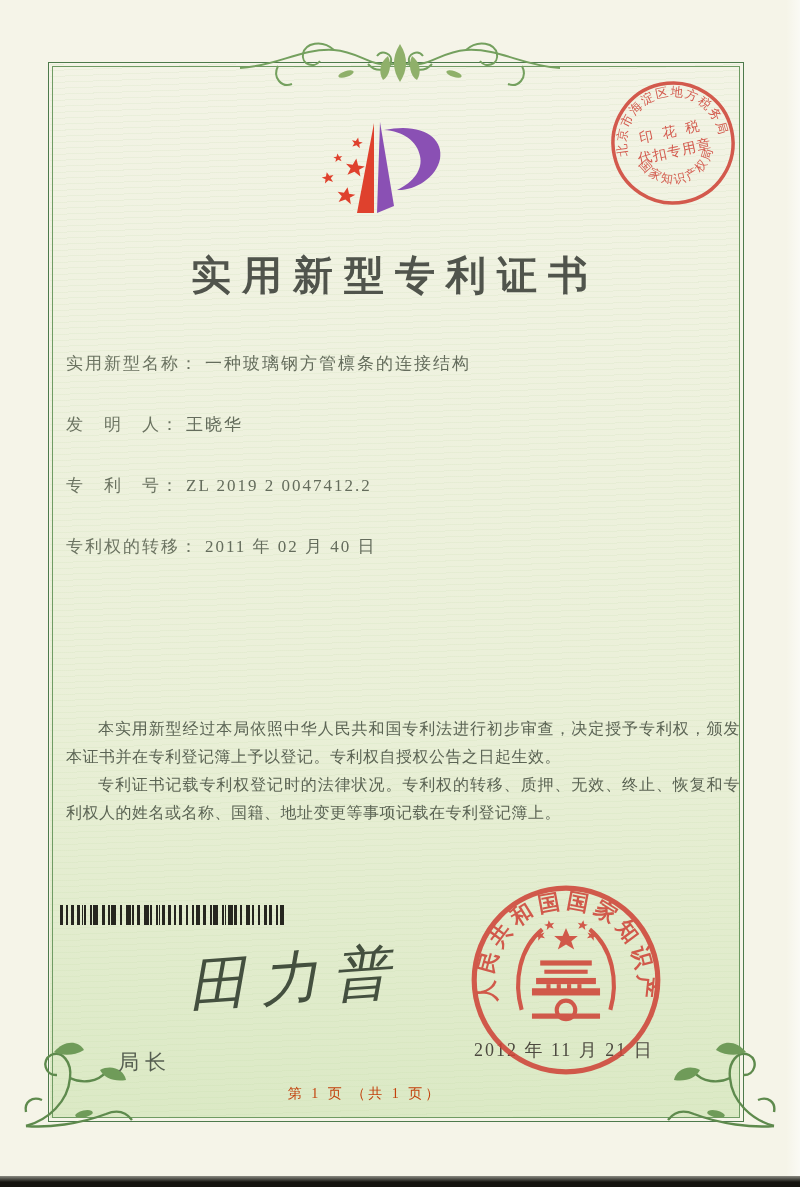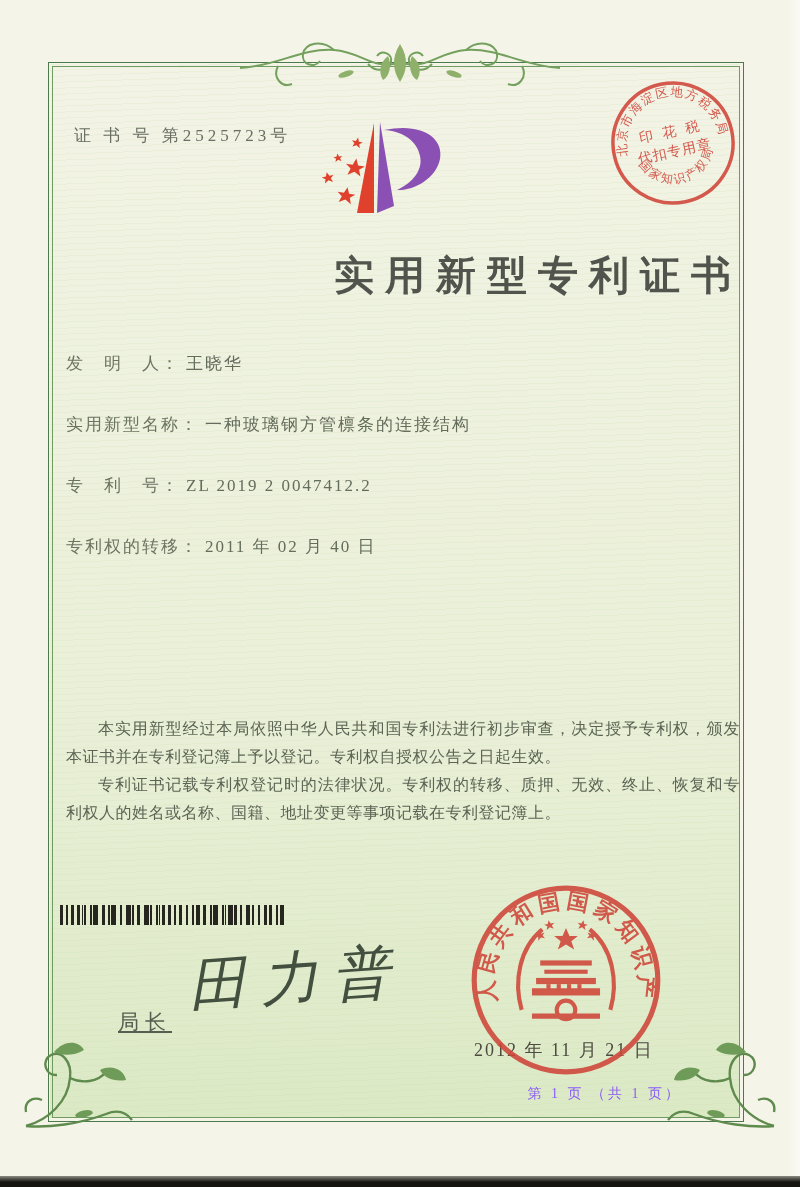--- a/index.html
+++ b/index.html
@@ -32,21 +32,21 @@
     position:absolute;right:0;top:0;width:14px;height:1187px;z-index:8;
     background:linear-gradient(90deg,rgba(255,255,255,0),rgba(255,255,255,0.55));
   }
   
   .cert-no{
     position:absolute;left:74px;top:124px;z-index:2;
     font-size:17px;letter-spacing:4px;color:#6a6f64;
   }
   .page-title{
     position:absolute;left:48px;top:248px;width:694px;z-index:2;
-    text-align:right;font-size:40px;font-weight:600;
+    text-align:center;font-size:40px;font-weight:600;
     letter-spacing:11px;color:#50544c;
   }
   .fields{position:absolute;left:66px;top:352px;width:620px;z-index:2;}
   .field-row{
     height:61px;font-size:17px;color:#68705e;letter-spacing:2px;
     white-space:nowrap;
   }
   .field-label{color:#6b7361;}
   .field-value{color:#646c5c;margin-left:6px;}
   .paragraphs{
@@ -58,36 +58,36 @@
   
   .barcode{
     position:absolute;left:60px;top:905px;width:226px;height:20px;z-index:2;
     background-image:
       repeating-linear-gradient(90deg,#26261f 0 2px,rgba(0,0,0,0) 2px 6px),
       repeating-linear-gradient(90deg,#26261f 0 1px,rgba(0,0,0,0) 1px 11px),
       repeating-linear-gradient(90deg,#26261f 0 3px,rgba(0,0,0,0) 3px 17px);
   }
   
   .director-label{
-    position:absolute;left:118px;top:1008px;z-index:2;
-    font-size:21px;letter-spacing:6px;color:#555e50;text-decoration:underline;
+    position:absolute;left:118px;top:1048px;z-index:2;
+    font-size:21px;letter-spacing:6px;color:#555e50;
   }
   .director-signature{
     position:absolute;left:188px;top:940px;z-index:2;
     font-size:58px;font-style:italic;font-weight:500;color:#44503f;
     letter-spacing:14px;transform:rotate(-4deg);
   }
   .issue-date{
     position:absolute;left:474px;top:1038px;z-index:2;
     font-size:18px;letter-spacing:2px;color:#4d4a40;
   }
   .page-footer{
     position:absolute;left:48px;top:1085px;width:704px;z-index:2;
-    text-align:right;padding-right:70px;box-sizing:border-box;
-    font-size:14px;letter-spacing:3px;color:#8b5cf6;
+    text-align:center;padding-right:70px;box-sizing:border-box;
+    font-size:14px;letter-spacing:3px;color:#c2410c;
   }
   
   .sipo-logo{position:absolute;left:300px;top:116px;z-index:2;}
   .tax-stamp{position:absolute;left:608px;top:78px;z-index:3;transform:rotate(-12deg);opacity:0.88;}
   .official-seal{position:absolute;left:468px;top:882px;z-index:3;opacity:0.88;}
   .top-flourish{position:absolute;left:238px;top:30px;z-index:1;}
   .corner-flourish-left{position:absolute;left:14px;top:1022px;z-index:1;}
   .corner-flourish-right{position:absolute;left:654px;top:1022px;z-index:1;transform:scaleX(-1);}
 </style>
 </head>
@@ -143,21 +143,20 @@
       <path d="M56,56 C68,62 84,60 92,50"></path>
       <path d="M28,78 c-10,-4 -18,2 -16,12"></path>
     </g>
     <g fill="#6f9b59">
       <path d="M40,30 c10,-12 24,-12 30,-2 c-10,6 -22,6 -30,2z"></path>
       <path d="M86,48 c12,-6 24,0 26,10 c-12,2 -22,-2 -26,-10z"></path>
       <ellipse cx="70" cy="92" rx="9" ry="3.5" transform="rotate(-12 70 92)"></ellipse>
     </g>
   </svg>
 
-  <div class="cert-no">证 书 号 第2525723号</div>
 
   <svg class="tax-stamp" width="130" height="130" viewBox="0 0 130 130">
     <circle cx="65" cy="65" r="60" fill="none" stroke="#cf4539" stroke-width="3.5"></circle>
     <defs>
       <path id="taxTop" d="M 18,65 a 47,47 0 1 1 94,0"></path>
       <path id="taxBottom" d="M 25,65 a 40,40 0 0 0 80,0"></path>
     </defs>
     <text fill="#cf4539" font-size="12.5" letter-spacing="1.5">
       <textPath href="#taxTop" startOffset="50%" text-anchor="middle">北京市海淀区地方税务局</textPath>
     </text>
@@ -183,24 +182,24 @@
     <g fill="#8a50b4">
       <polygon points="80,6 77,97 94,90"></polygon>
       <path d="M84,14 C122,6 144,22 140,43 C136,63 113,75 97,74 C114,66 123,53 120,40 C117,25 103,15 84,14 Z"></path>
     </g>
   </svg>
 
   <div class="page-title">实用新型专利证书</div>
 
   <div class="fields">
     <div class="field-row">
+      <span class="field-label">实用新型名称：</span><span class="field-value">一种玻璃钢方管檩条的连接结构</span>
+    </div>
+    <div class="field-row">
       <span class="field-label">发　明　人：</span><span class="field-value">王晓华</span>
-    </div>
-    <div class="field-row">
-      <span class="field-label">实用新型名称：</span><span class="field-value">一种玻璃钢方管檩条的连接结构</span>
     </div>
     <div class="field-row">
       <span class="field-label">专　利　号：</span><span class="field-value">ZL 2019 2 0047412.2</span>
     </div>
     <div class="field-row">
       <span class="field-label">专利权的转移：</span><span class="field-value">2011 年 02 月 40 日</span>
     </div>
   </div>
 
   <div class="paragraphs">

